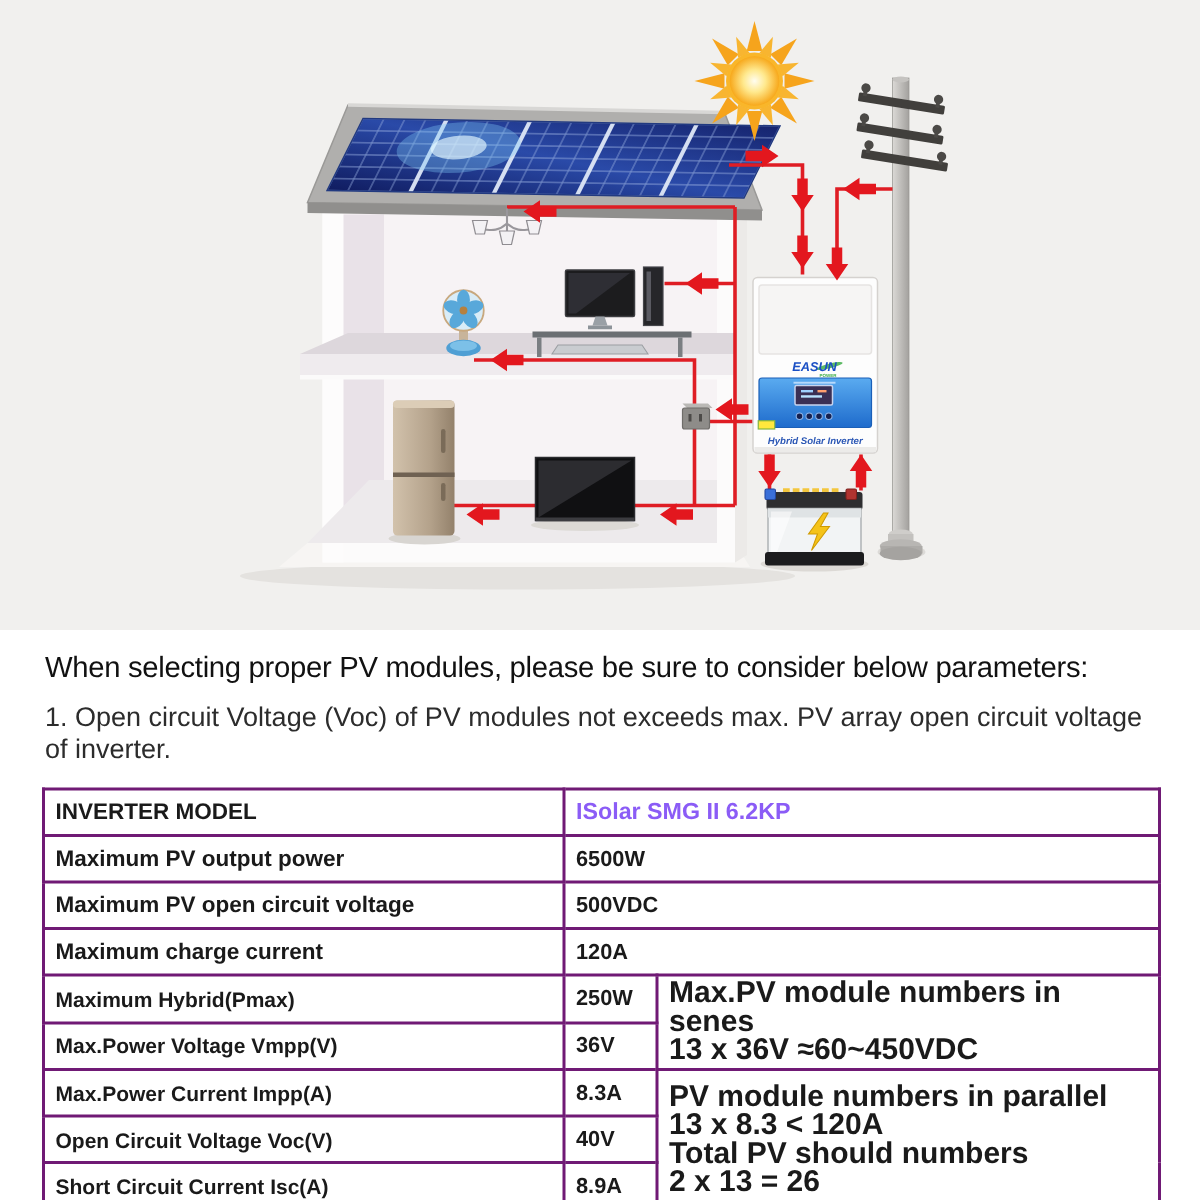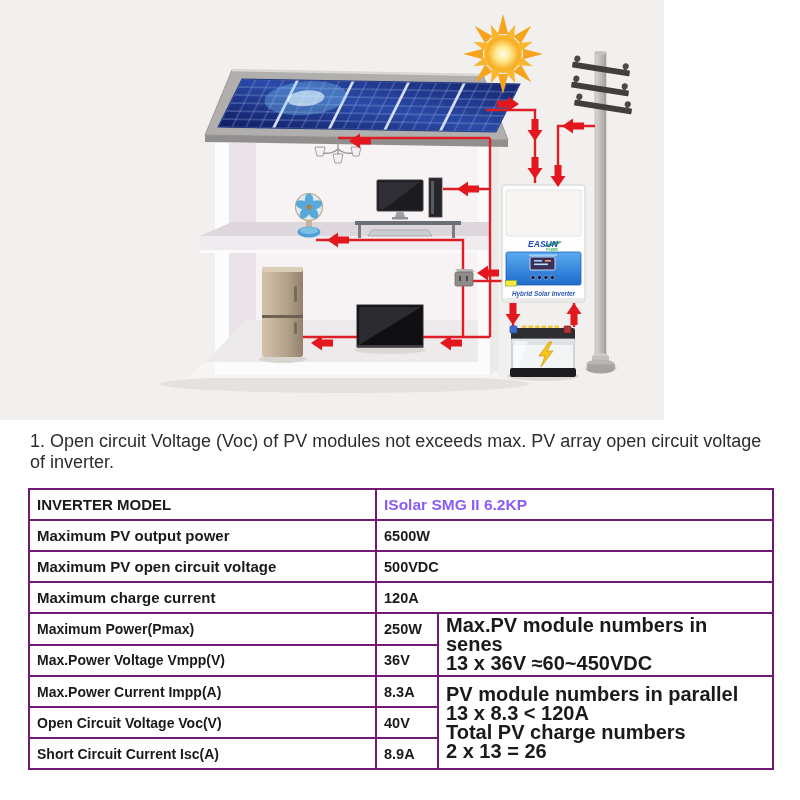--- a/index.html
+++ b/index.html
@@ -1,17 +1,17 @@
 <!DOCTYPE html>
 <html><head>
 <meta charset="utf-8">
 <style>
   html,body{margin:0;padding:0;background:#ffffff;}
   body{width:800px;font-family:"Liberation Sans",sans-serif;color:#1a1a1a;}
-  .illustration{width:664px;height:420px;background:#f1f0ee;overflow:hidden;}
+  .illustration{width:800px;height:420px;background:#f1f0ee;overflow:hidden;}
   .content{padding:0 28px;}
   .page-title{font-size:19.5px;font-weight:400;color:#111;margin:14px 2px 0 2px;letter-spacing:-0.2px;}
   .note{font-size:18px;color:#2c2c2c;margin:11px 2px 0 2px;}
   table.spec{border-collapse:collapse;margin-top:15px;width:744px;table-layout:fixed;}
   table.spec td{border:2px solid #701a75;vertical-align:middle;padding:2px 7px;height:25px;}
   td.lbl{font-weight:bold;font-size:15px;}
   td.lbl-sm{font-weight:bold;font-size:14px;}
   td.val{font-weight:bold;font-size:14.5px;padding-left:8px;}
   td.model{font-weight:bold;font-size:15.5px;color:#8b5cf6;padding-left:8px;}
   td.merge{font-weight:bold;font-size:20px;line-height:19px;padding:3px 8px;vertical-align:middle;}
@@ -257,20 +257,21 @@
     <use href="#arr" transform="translate(488,273) rotate(180)"></use>
     <use href="#arr" transform="translate(322,343) rotate(180)"></use>
     <use href="#arr" transform="translate(451,343) rotate(180)"></use>
     <use href="#arr" transform="translate(513,314) rotate(90)"></use>
     <use href="#arr" transform="translate(574,314) rotate(-90)"></use>
   </g>
 </svg>
 </div>
 
 <div class="content">
+  <div class="page-title">When selecting proper PV modules, please be sure to consider below parameters:</div>
   <p class="note">1. Open circuit Voltage (Voc) of PV modules not exceeds max. PV array open circuit voltage of inverter.</p>
 
   <table class="spec">
     <colgroup>
         <col style="width:347px">
         <col style="width:62px">
         <col style="width:335px">
       </colgroup>
     <tbody>
         <tr>
@@ -283,38 +284,38 @@
     </tr>
     <tr>
       <td class="lbl">Maximum PV open circuit voltage</td>
       <td class="val" colspan="2">500VDC</td>
     </tr>
     <tr>
       <td class="lbl">Maximum charge current</td>
       <td class="val" colspan="2">120A</td>
     </tr>
     <tr>
-      <td class="lbl-sm">Maximum Power(Pmax)</td>
+      <td class="lbl-sm">Maximum Hybrid(Pmax)</td>
       <td class="val">250W</td>
       <td class="merge" rowspan="2">
         <div>Max.PV module numbers in senes</div>
         <div>13 x 36V ≈60~450VDC</div>
       </td>
     </tr>
     <tr>
       <td class="lbl-sm">Max.Power Voltage Vmpp(V)</td>
       <td class="val">36V</td>
     </tr>
     <tr>
       <td class="lbl-sm">Max.Power Current Impp(A)</td>
       <td class="val">8.3A</td>
       <td class="merge" rowspan="3">
         <div>PV module numbers in parallel</div>
         <div>13 x 8.3 &lt; 120A</div>
-        <div>Total PV charge numbers</div>
+        <div>Total PV should numbers</div>
         <div>2 x 13 = 26</div>
       </td>
     </tr>
     <tr>
       <td class="lbl-sm">Open Circuit Voltage Voc(V)</td>
       <td class="val">40V</td>
     </tr>
     <tr>
       <td class="lbl-sm">Short Circuit Current Isc(A)</td>
       <td class="val">8.9A</td>

